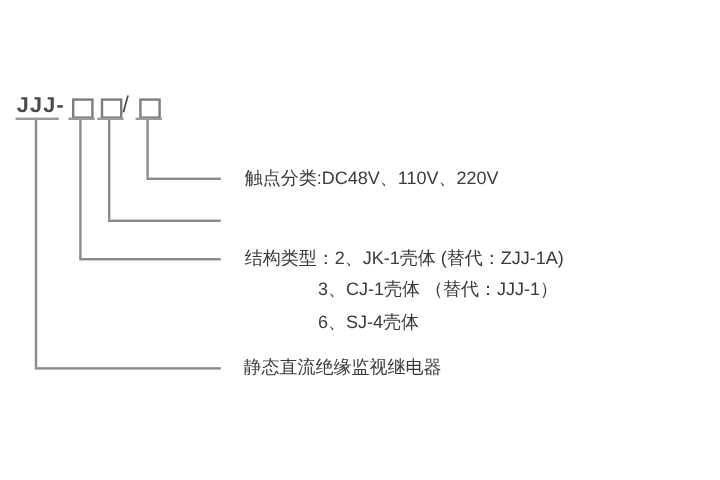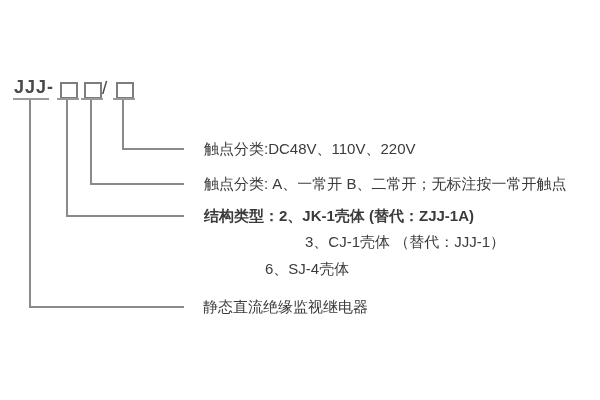--- a/index.html
+++ b/index.html
@@ -47,22 +47,22 @@
   .h-1{left:66px;top:215px;width:118px;}
   .h-jjj{left:29px;top:306px;width:155px;}
   .lbl{
     position:absolute;
     font-size:15px;line-height:16px;
     white-space:nowrap;
     color:#3b3b3b;
   }
   .lbl-voltage{left:204px;top:141px;}
   .lbl-contacts{left:204px;top:176px;}
-  .lbl-structure-1{left:204px;top:208px;font-weight:bold;}
-  .lbl-structure-2{left:265px;top:234px;margin-left:40px;}
+  .lbl-structure-1{left:204px;top:208px;}
+  .lbl-structure-2{left:265px;top:234px;}
   .lbl-structure-3{left:265px;top:261px;}
   .lbl-name{left:203px;top:299px;text-align:right;}
 </style>
 </head>
 <body>
 
 <div id="stage">
 
   <span class="model-prefix">JJJ-</span>
   <span class="slot slot-1"></span>
@@ -79,19 +79,18 @@
   <span class="vline v-1"></span>
   <span class="vline v-2"></span>
   <span class="vline v-3"></span>
 
   <span class="hline h-3"></span>
   <span class="hline h-2"></span>
   <span class="hline h-1"></span>
   <span class="hline h-jjj"></span>
 
   <div class="lbl lbl-voltage">触点分类:DC48V、110V、220V</div>
-  <div class="lbl lbl-contacts">触点分类: A、一常开  B、二常开；无标注按一常开触点</div>
   <div class="lbl lbl-structure-1">结构类型：2、JK-1壳体 (替代：ZJJ-1A)</div>
   <div class="lbl lbl-structure-2">3、CJ-1壳体 （替代：JJJ-1）</div>
   <div class="lbl lbl-structure-3">6、SJ-4壳体</div>
   <div class="lbl lbl-name">静态直流绝缘监视继电器</div>
 
 </div>
 
 </body></html>

